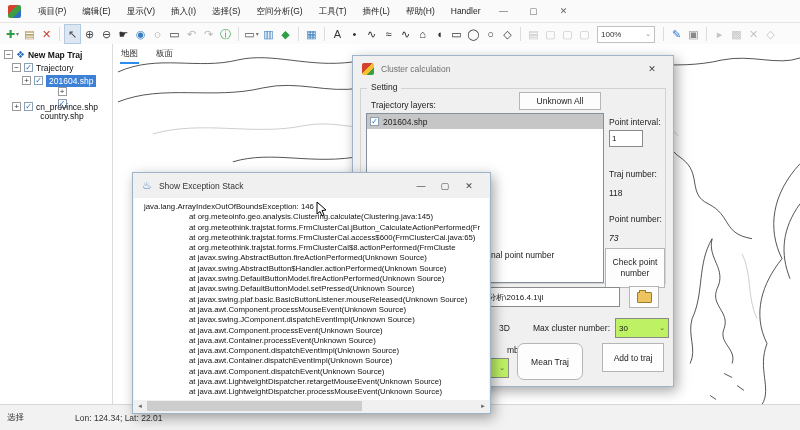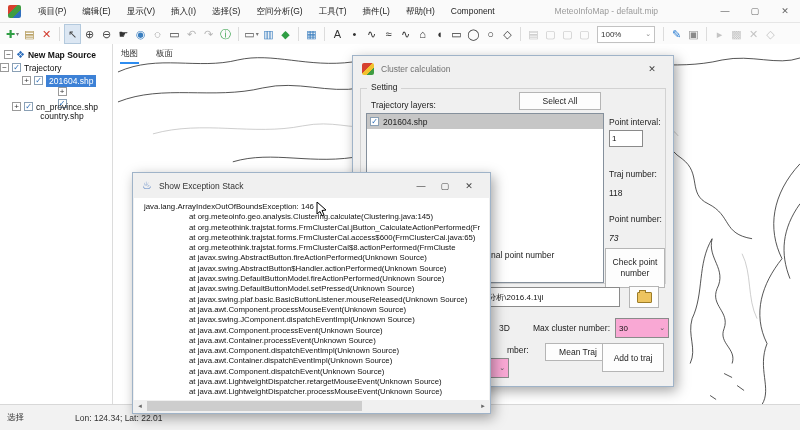--- a/index.html
+++ b/index.html
@@ -45,21 +45,21 @@
   .dlg{position:absolute;background:#f0f0f0;border:1px solid #9fb3c8;box-shadow:3px 4px 12px rgba(0,0,0,.35);font-size:8.5px;color:#222;}
   .dtb{height:25px;display:flex;align-items:center;padding:0 9px;color:#707070;}
   .dtb .ttl{margin-left:7px;font-size:8.5px;}
   .dtb .dctl{margin-left:auto;display:flex;}
   .dtb .dbtn{width:24px;text-align:center;font-size:9px;color:#444;}
   .dico{width:12px;height:12px;border-radius:2px;
         background:linear-gradient(135deg,#d6402e 0 45%,#f2c12e 45% 70%,#3f9c42 70%);}
   .jico{color:#5b84c4;font-size:11px;line-height:11px;}
   .btn{background:#fdfdfd;border:1px solid #b5b5b5;display:flex;align-items:center;justify-content:center;text-align:center;font-size:8.5px;color:#222;box-sizing:border-box;}
   .inp{background:#fff;border:1px solid #8a8a8a;font-size:8px;color:#111;display:flex;align-items:center;padding:0 2px;box-sizing:border-box;overflow:hidden;white-space:nowrap;}
-  .combo{background:#f9a8d4;border:1px solid #8a8a8a;display:flex;align-items:center;padding:0 3px;font-size:8px;color:#111;box-sizing:border-box;}
+  .combo{background:#bef264;border:1px solid #8a8a8a;display:flex;align-items:center;padding:0 3px;font-size:8px;color:#111;box-sizing:border-box;}
   .combo .chev{margin-left:auto;color:#555;font-size:7px;}
   
   .dlg-cluster{left:352px;top:55px;width:320px;height:330px;z-index:2;}
   .dlg-cluster .abs{position:absolute;}
   .groupbox{position:absolute;left:7px;top:32px;width:304px;height:194px;border:1px solid #d2d2d2;}
   .legend{position:absolute;left:14px;top:26px;background:#f0f0f0;padding:0 4px;color:#222;}
   .listbox{position:absolute;left:13px;top:57px;width:236px;height:168px;background:#fff;border:1px solid #85909c;}
   .lrow{height:15px;background:#c6c6c6;display:flex;align-items:center;gap:4px;padding:0 3px;font-size:8.5px;}
   .folder{width:13px;height:9px;background:#edc45f;border:1px solid #9c7c28;border-radius:1px;position:relative;}
   .folder::before{content:"";position:absolute;top:-3px;left:1px;width:5px;height:2px;background:#edc45f;border:1px solid #9c7c28;border-bottom:none;}
@@ -80,22 +80,21 @@
     <span class="applogo"></span>
     <span class="menu">项目(P)</span>
     <span class="menu">编辑(E)</span>
     <span class="menu">显示(V)</span>
     <span class="menu">插入(I)</span>
     <span class="menu">选择(S)</span>
     <span class="menu">空间分析(G)</span>
     <span class="menu">工具(T)</span>
     <span class="menu">插件(L)</span>
     <span class="menu">帮助(H)</span>
-    <span class="menu">Component</span>
-    <span class="wtitle">MeteoInfoMap - default.mip</span>
+    <span class="menu">Handler</span>
     <span class="winctl">
       <span class="winbtn">—</span>
       <span class="winbtn">▢</span>
       <span class="winbtn">✕</span>
     </span>
   </div>
 
   <div class="toolbar">
       <span class="tbtn" style="color: rgb(47, 158, 68);">✚<span class="caret">▾</span></span>
       <span class="tbtn" style="color: rgb(168, 137, 60);">▤</span>
@@ -146,23 +145,23 @@
       <span class="tbtn" style="color: rgb(196, 196, 196);">▩</span>
       <span class="tbtn" style="color: rgb(196, 196, 196);">✕</span>
       <span class="tbtn" style="color: rgb(196, 196, 196);">◇</span>
     </div>
 
   <div class="main">
     <div class="toc">
       <div class="trow" style="padding-left:4px;">
         <span class="exp minus"></span>
         <span class="frameicon">❖</span>
-        <span style="font-weight:bold;">New Map Source</span>
-      </div>
-      <div class="trow" style="">
+        <span style="font-weight:bold;">New Map Traj</span>
+      </div>
+      <div class="trow" style="padding-left:12px;">
         <span class="exp minus"></span>
         <span class="cb"></span>
         <span>Trajectory</span>
       </div>
       <div class="trow" style="padding-left:22px;">
         <span class="exp plus"></span>
         <span class="cb"></span>
         <span class="sel">201604.shp</span>
       </div>
       <div class="trow" style="padding-left:12px;flex-direction:column;">
@@ -216,21 +215,21 @@
       <span class="dico"></span>
       <span class="ttl">Cluster calculation</span>
       <span class="dctl">
           <span class="dbtn">✕</span>
         </span>
     </div>
     <div class="groupbox"></div>
     <span class="legend">Setting</span>
 
     <span class="abs" style="left:18px;top:44px;">Trajectory layers:</span>
-    <div class="btn abs" style="left:166px;top:36px;width:82px;height:18px;">Select All</div>
+    <div class="btn abs" style="left:166px;top:36px;width:82px;height:18px;">Unknown All</div>
 
     <div class="listbox">
       <div class="lrow">
         <span class="cb"></span>
         <span>201604.shp</span>
       </div>
     </div>
 
     <span class="abs" style="left:256px;top:61px;">Point interval:</span>
     <div class="inp abs" style="left:256px;top:74px;width:34px;height:17px;">1</div>
@@ -251,21 +250,21 @@
     <span class="abs" style="left:180px;top:267px;">Max cluster number:</span>
     <div class="combo abs" style="left:262px;top:262px;width:54px;height:20px;">
       <span>30</span>
       <span class="chev">⌄</span>
     </div>
 
     <span class="abs" style="left:154px;top:289px;">mber:</span>
     <div class="combo abs" style="left:96px;top:302px;width:60px;height:20px;">
       <span class="chev">⌄</span>
     </div>
-    <div class="btn abs" style="left:192px;top:287px;width:66px;height:18px;">Mean Traj</div>
+    <div class="btn abs" style="left:164px;top:287px;width:66px;height:37px;border-radius:7px;">Mean Traj</div>
     <div class="btn abs" style="left:249px;top:287px;width:62px;height:29px;">Add to traj</div>
   </div>
 
   <div class="dlg dlg-exception">
     <div class="dtb">
       <span class="jico">♨</span>
       <span class="ttl" style="color:#333;">Show Exception Stack</span>
       <span class="dctl">
         <span class="dbtn">—</span>
         <span class="dbtn">▢</span>

